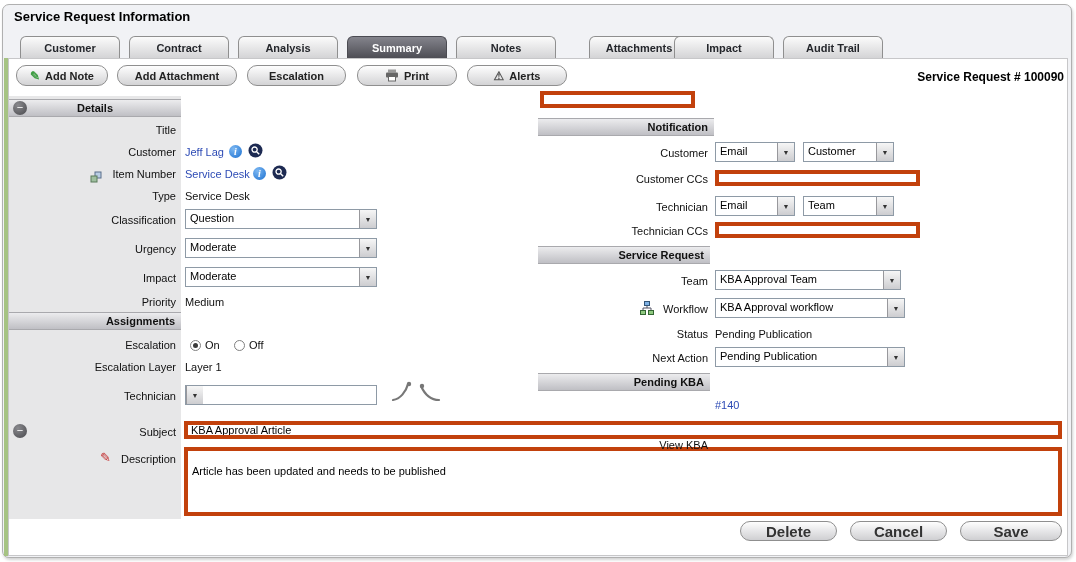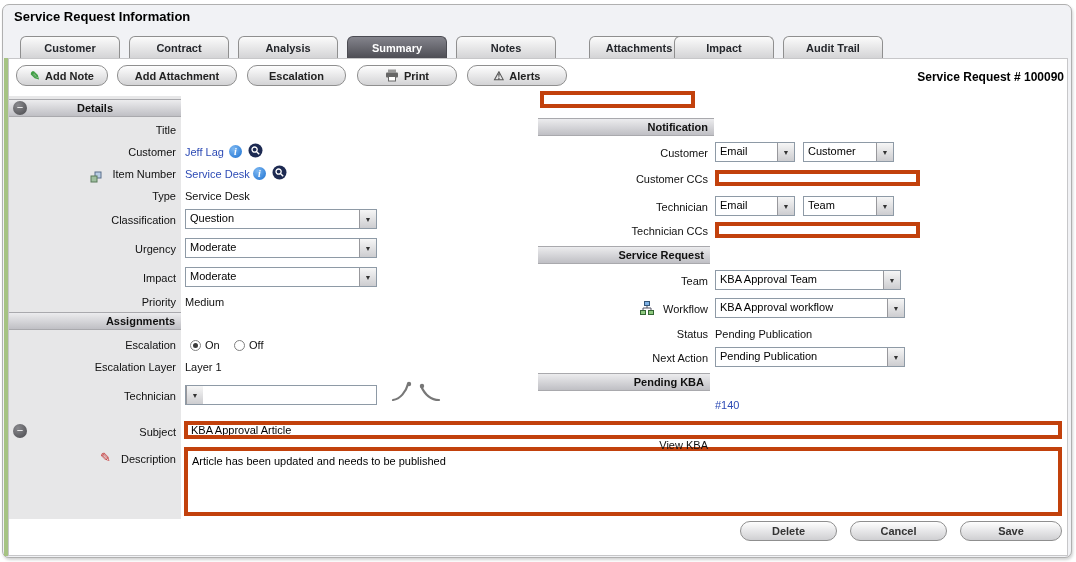--- a/index.html
+++ b/index.html
@@ -50,37 +50,37 @@
   .dd { position:absolute; height:20px; border:1px solid #8e9aa6; background:#fff;
         display:flex; align-items:stretch; font-size:11px; cursor:pointer; }
   .dd .txt { flex:1; padding:2px 4px 0 4px; white-space:nowrap; overflow:hidden; color:#000; }
   .dd .btn { width:17px; border-left:1px solid #98989c;
              background:linear-gradient(#f6f6f6,#cdcdd0);
              display:flex; align-items:center; justify-content:center;
              font-size:7px; color:#333; }
 
   .tin { position:absolute; border:4px solid #c2410c; background:#fff;
          font-size:11px; padding:1px 3px; font-family:"Liberation Sans",sans-serif; color:#000; }
-  textarea.tin { resize:none; line-height:14px; padding:3px 4px; }
+  textarea.tin { resize:none; line-height:14px; padding:13px 4px; }
 
   .icon-circle-info { position:absolute; width:13px; height:13px; border-radius:50%;
         background:radial-gradient(circle at 35% 30%, #7db8f2, #1a6fd0);
         color:#fff; text-align:center; font-size:10px; line-height:13px;
         font-family:"Liberation Serif",serif; font-style:italic; font-weight:bold; cursor:pointer; }
   .icon-abs { position:absolute; cursor:pointer; }
   .glyph { font-style:normal; }
 
   .radio { position:absolute; width:11px; height:11px; border-radius:50%;
            border:1px solid #808080; background:#fff; cursor:pointer; }
   .radio.sel::after { content:""; display:block; width:5px; height:5px; border-radius:50%;
                       background:#3a3a3a; margin:2px; }
 
   .btn-foot { position:absolute; top:521px; height:20px; border:1px solid #8f8f8f;
               border-radius:10px; background:linear-gradient(#fefefe,#cfcfd2);
-              font-size:11px; font-weight:bold; color:#333; display:flex;
+              font-size:15px; font-weight:bold; color:#333; display:flex;
               align-items:center; justify-content:center; cursor:pointer; }
 </style>
 </head>
 <body>
 
 <div class="frame"></div>
 <div class="page-title">Service Request Information</div>
 
 <div class="tab" style="left:20px;">Customer</div>
 <div class="tab" style="left:129px;">Contract</div>

